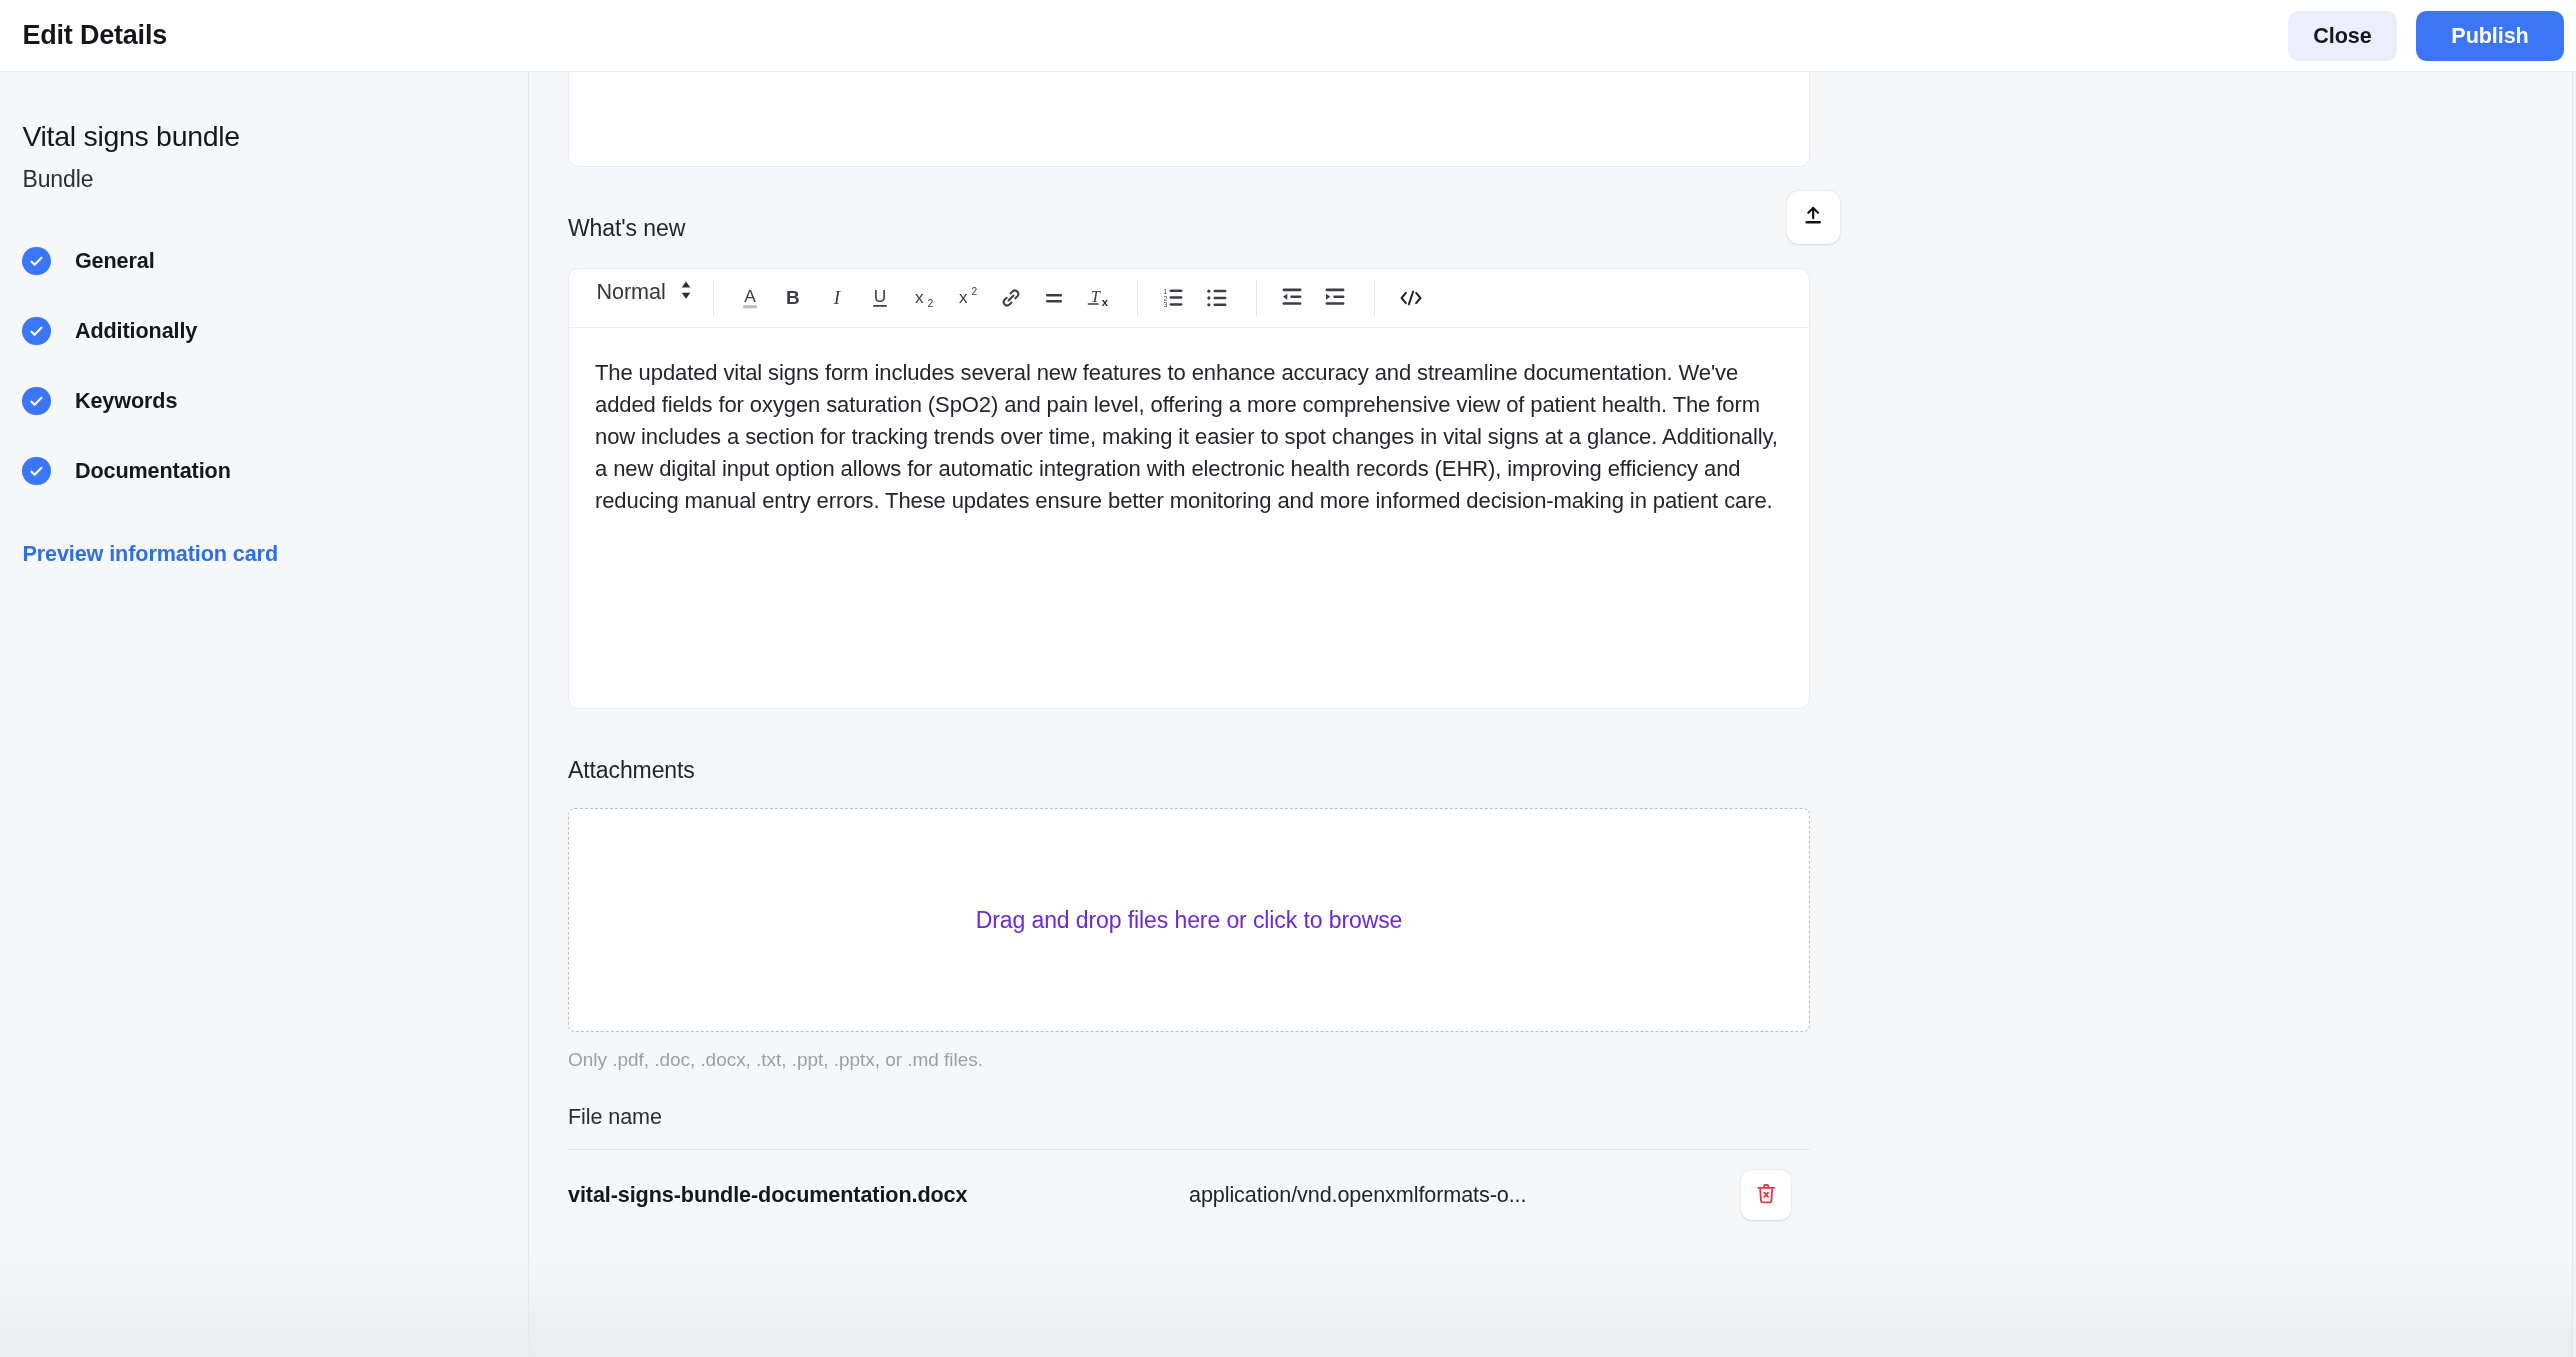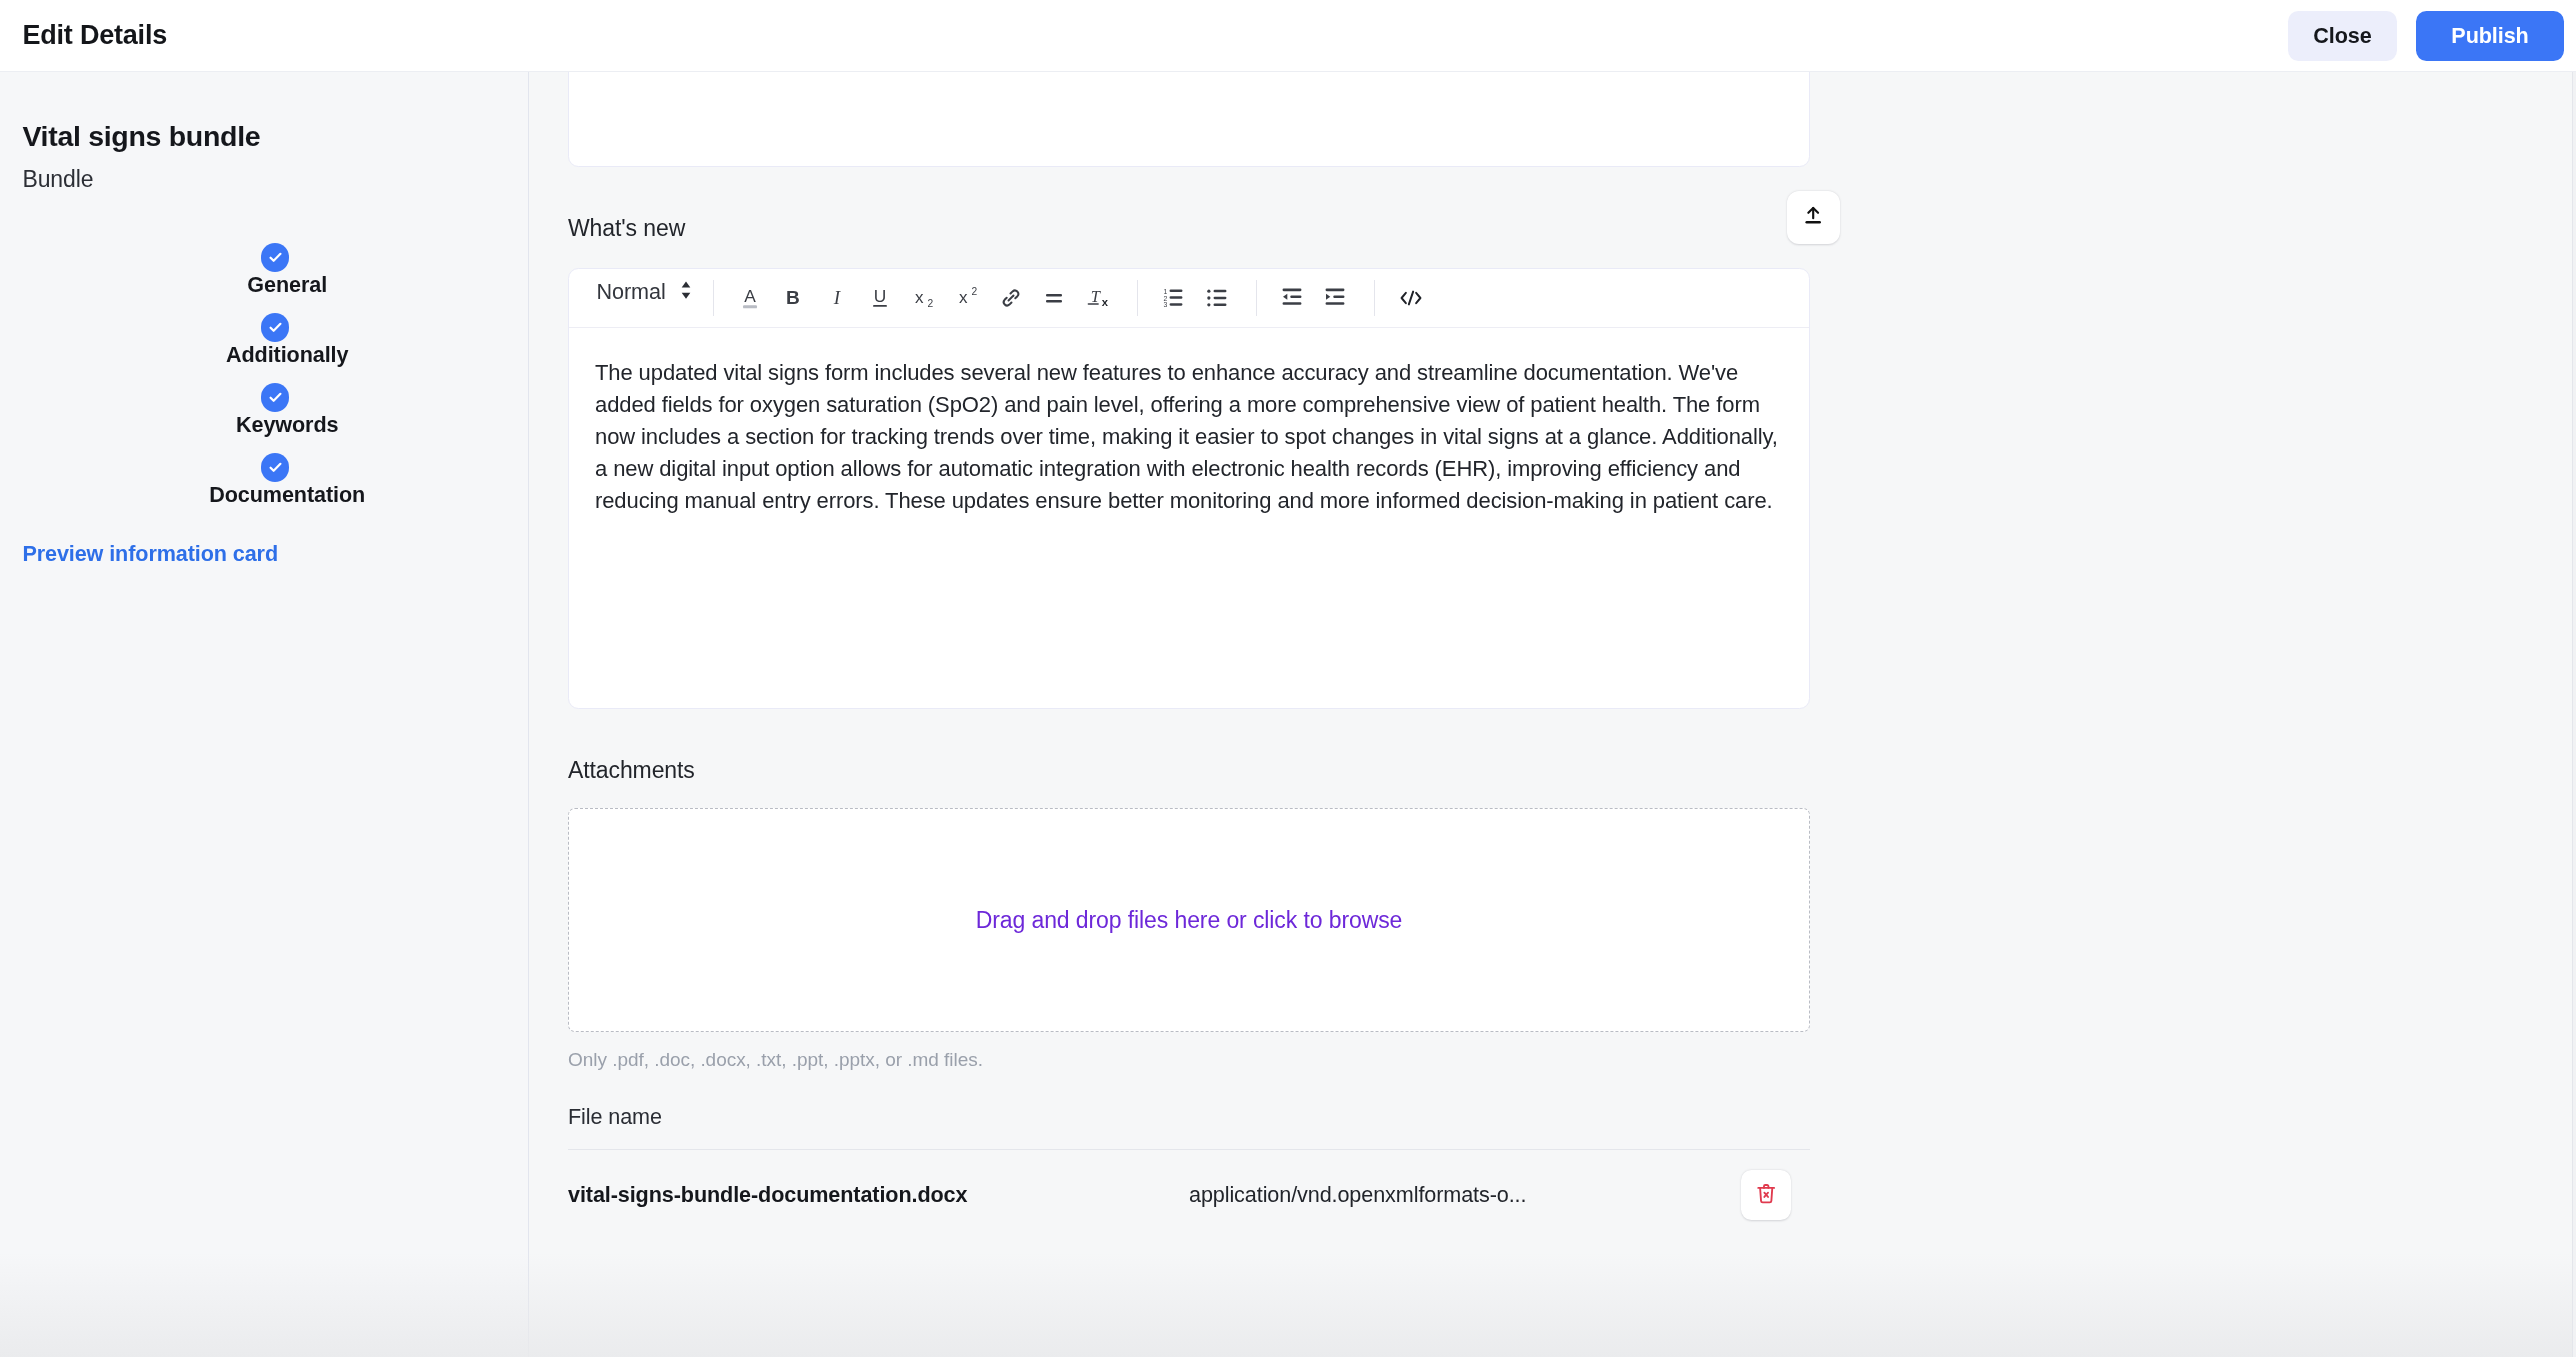--- a/index.html
+++ b/index.html
@@ -58,34 +58,33 @@
 
   
   .sidebar {
     width: 529px; height: 100%;
     background: #f6f7f9;
     border-right: 0.9px solid #e2e5ee;
     padding: 48px 0 0 22.4px;
     flex: 0 0 529px;
   }
   .sb-title {
-    font-size: 28.5px; font-weight: 700;
+    font-size: 28.5px; font-weight: 400;
     color: #15171c; letter-spacing: -0.3px;
   }
   .sb-subtitle {
     font-size: 23px; font-weight: 400;
     color: #2c2f36; margin-top: 13px;
     letter-spacing: -0.1px;
   }
   .sb-nav { margin-top: 50px; }
   .sb-item {
     display: flex; align-items: center;
     height: 36px; margin-bottom: 34px;
     cursor: pointer;
-    flex-direction: column;
   }
   .check-icon {
     width: 28.5px; height: 28.5px; flex: 0 0 28.5px;
     border-radius: 50%;
     background: #3b76f6;
     display: flex; align-items: center; justify-content: center;
   }
   .check-icon svg { display: block; }
   .sb-item-label {
     margin-left: 24px;

